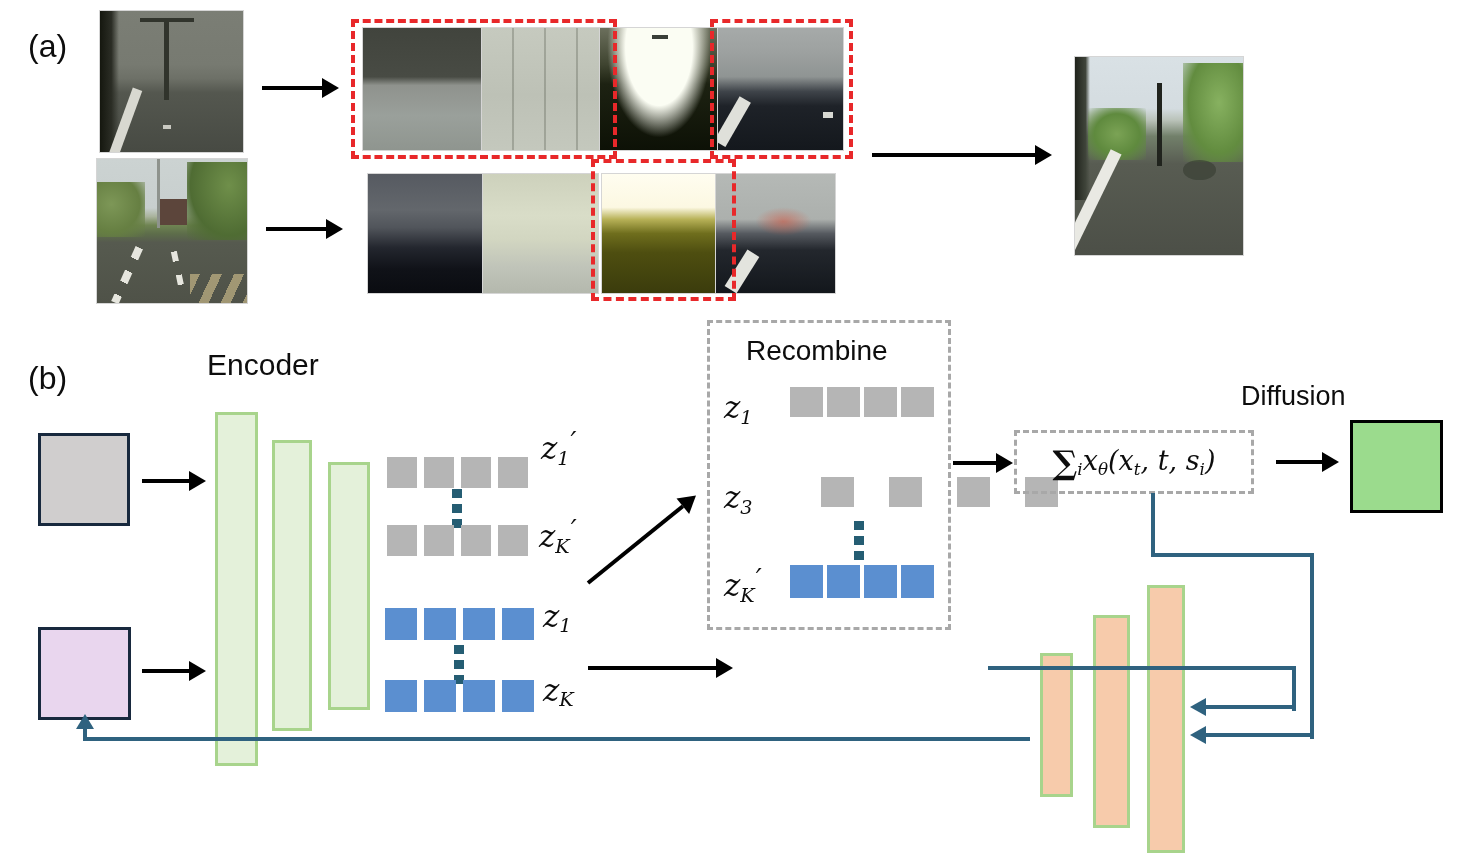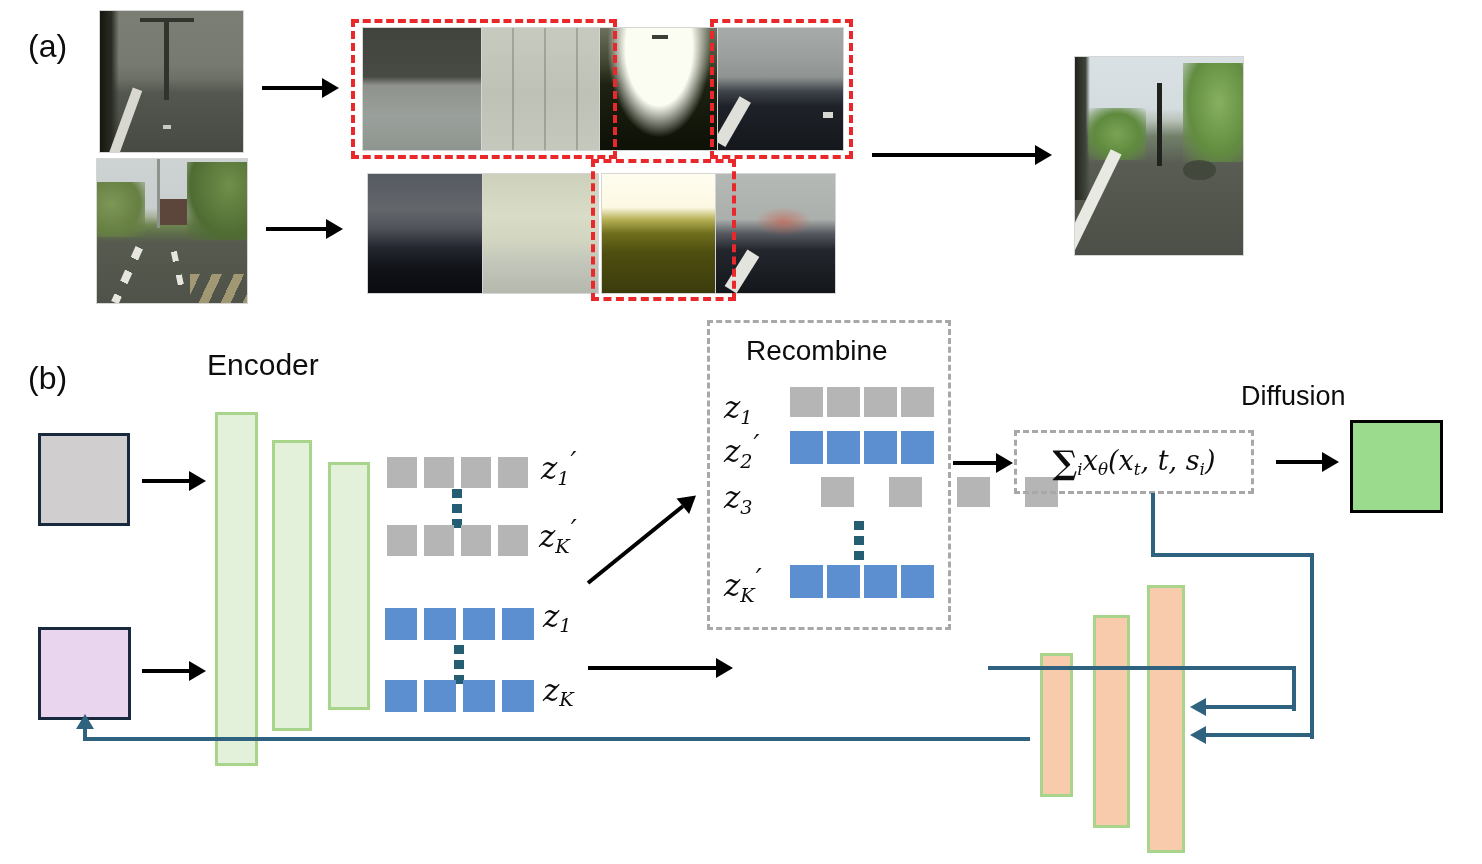--- a/index.html
+++ b/index.html
@@ -131,21 +131,21 @@
   <div class="abs enc-bar" style="left:215px;top:412px;width:37px;height:348px;z-index:1;"></div>
   <div class="abs enc-bar" style="left:272px;top:440px;width:34px;height:285px;z-index:1;"></div>
   <div class="abs enc-bar" style="left:328px;top:462px;width:36px;height:242px;z-index:1;"></div>
 
   <div class="trow" style="left:387px;top:457px;" data-color="gray">
     <div class="tk"></div>
       <div class="tk"></div>
       <div class="tk"></div>
       <div class="tk"></div>
   </div>
-  <div class="abs math" style="left:541px;top:448px;text-align:center;"><span>z</span><sub>1</sub><span class="prime">′</span></div>
+  <div class="abs math" style="left:541px;top:428px;text-align:center;"><span>z</span><sub>1</sub><span class="prime">′</span></div>
   <div class="abs vdots" style="left:452px;top:489px;">
       <div class="d"></div>
       <div class="d"></div>
       <div class="d"></div>
     </div>
   <div class="trow" style="left:387px;top:525px;" data-color="gray">
     <div class="tk"></div>
       <div class="tk"></div>
       <div class="tk"></div>
       <div class="tk"></div>
@@ -172,27 +172,20 @@
   </div>
   <div class="abs math" style="left:543px;top:675px;"><span>z</span><sub>K</sub></div>
 
   <div class="barrow" style="left:588px;top:581px;width:122px;transform:rotate(-39deg);transform-origin:left center;"></div>
   <div class="barrow" style="left:588px;top:666px;width:128px;"></div>
 
   <div class="abs dashed-box" style="left:707px;top:320px;width:238px;height:304px;">
     <div class="abs title" style="left:36px;top:12px;font-size:28px;">Recombine</div>
     <div class="rrow" style="left:14px;top:64px;" data-color="gray">
       <span class="math" style="width:62px;display:inline-block;"><span>z</span><sub>1</sub><span class="prime"></span></span>
-      <div class="rtk"></div>
-        <div class="rtk"></div>
-        <div class="rtk"></div>
-        <div class="rtk"></div>
-    </div>
-    <div class="rrow" style="left:14px;top:108px;" data-color="blue">
-      <span class="math" style="width:62px;display:inline-block;"><span>z</span><sub>2</sub><span class="prime">′</span></span>
       <div class="rtk"></div>
         <div class="rtk"></div>
         <div class="rtk"></div>
         <div class="rtk"></div>
     </div>
     <div class="rrow" style="left:14px;top:154px;gap:35px;" data-color="gray">
       <span class="math" style="width:62px;display:inline-block;"><span>z</span><sub>3</sub><span class="prime"></span></span>
       <div class="rtk"></div>
         <div class="rtk"></div>
         <div class="rtk"></div>

